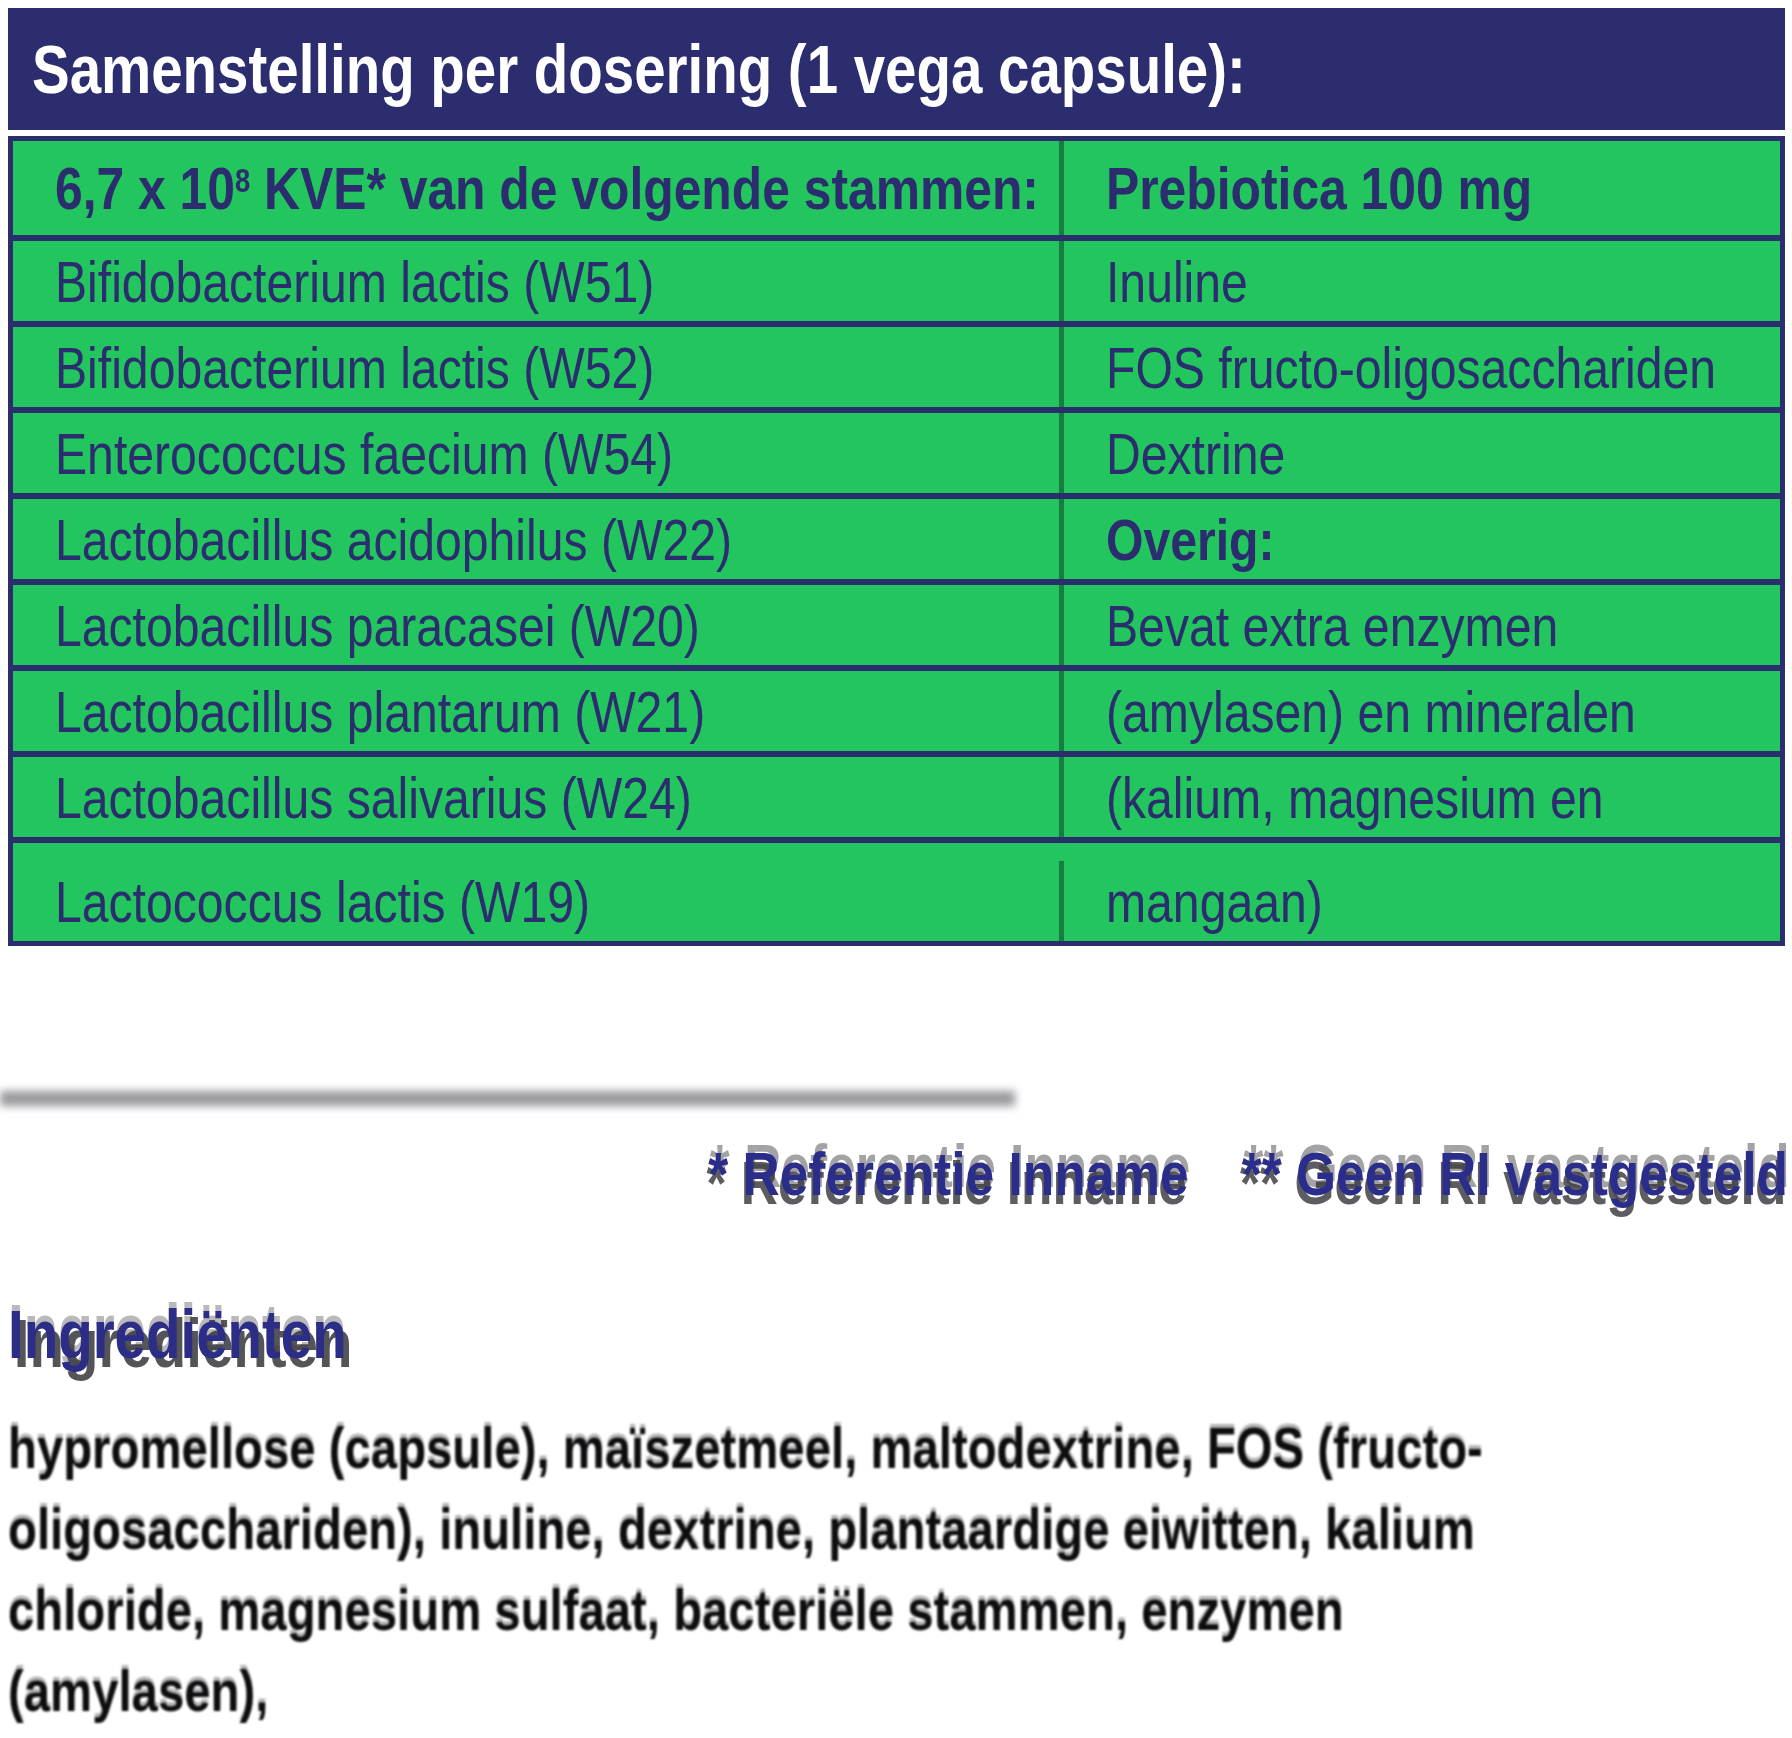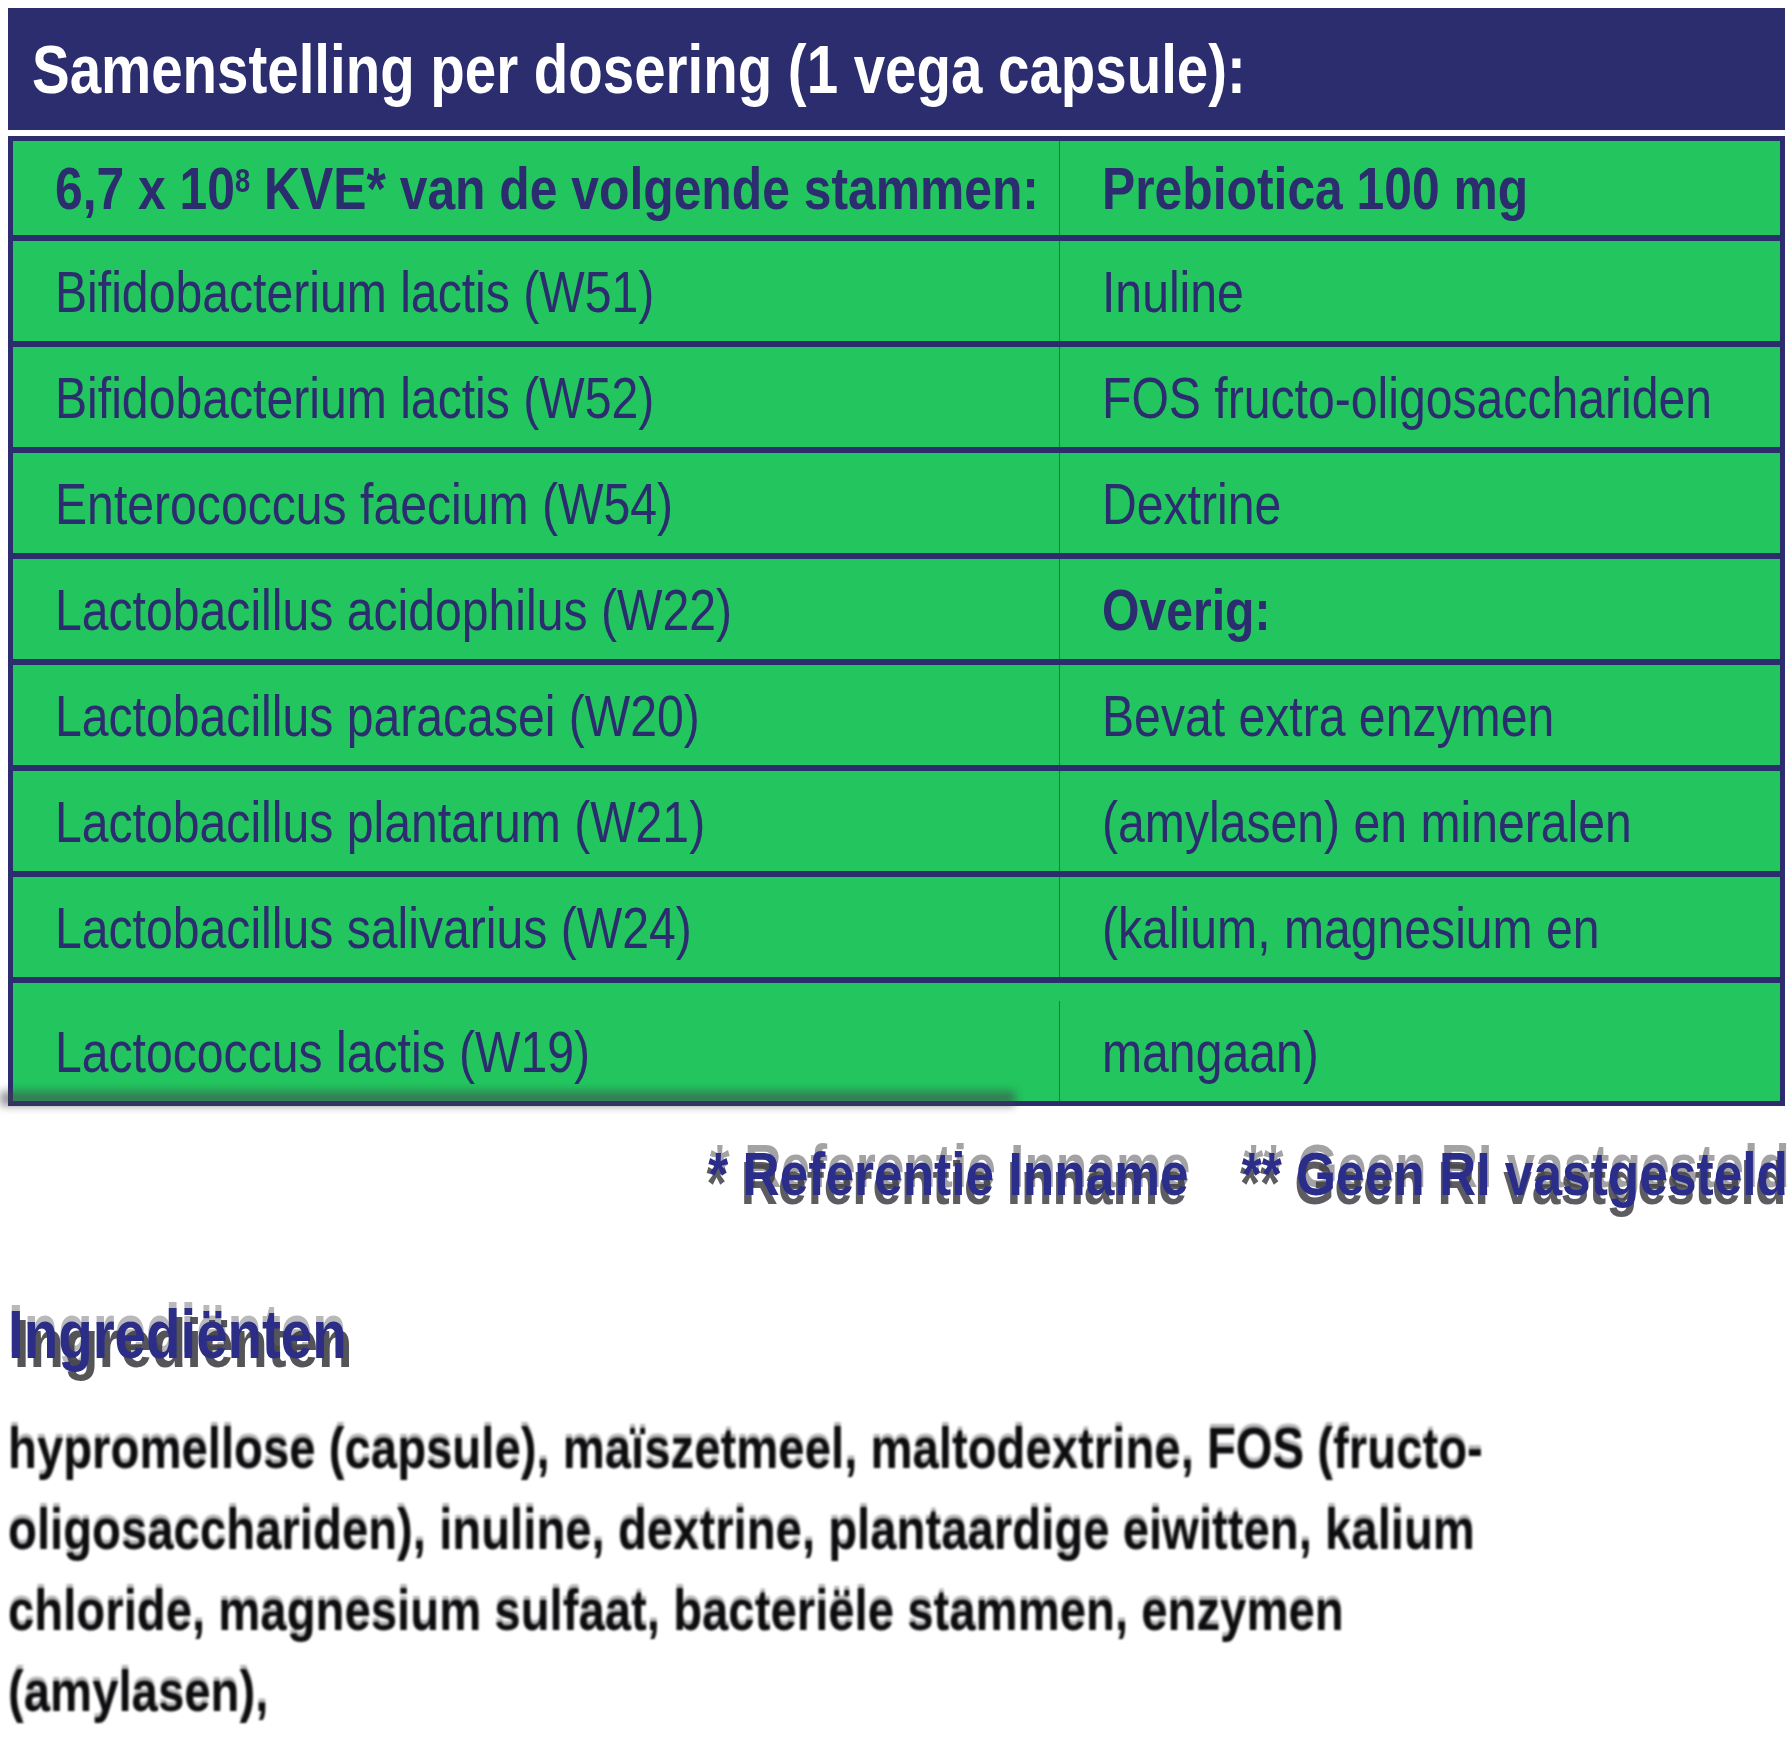--- a/index.html
+++ b/index.html
@@ -18,25 +18,25 @@
   }
 
   
   .tbl{
     position:absolute;left:8px;top:136px;width:1777px;
     border:5px solid #2b2d6e;box-sizing:border-box;background:#22c55e;text-align:right;
   }
   .row{display:grid;grid-template-columns:1046px 1fr;border-bottom:6px solid #2b2d6e;}
   .row:last-child{border-bottom:none;margin-top:18px;}
   .cell{
-    height:100px;display:flex;align-items:center;padding-left:42px;
+    height:80px;display:flex;align-items:center;padding-left:42px;
     box-sizing:border-box;color:#2b2d6e;font-size:58px;font-weight:400;
   }
   .row.head .cell{height:94px;font-weight:700;font-size:60px;}
-  .cell.rgt{border-left:1px solid #15803d;}
+  .cell.rgt{border-left:5px solid #15803d;}
   .cell.bold{font-weight:700;}
   .sup{font-size:55%;position:relative;top:-0.5em;}
 
   
   .smear{
     position:absolute;left:0;top:1091px;width:1015px;height:15px;
     background:rgba(66,66,74,0.55);filter:blur(4px);
   }
 
   

